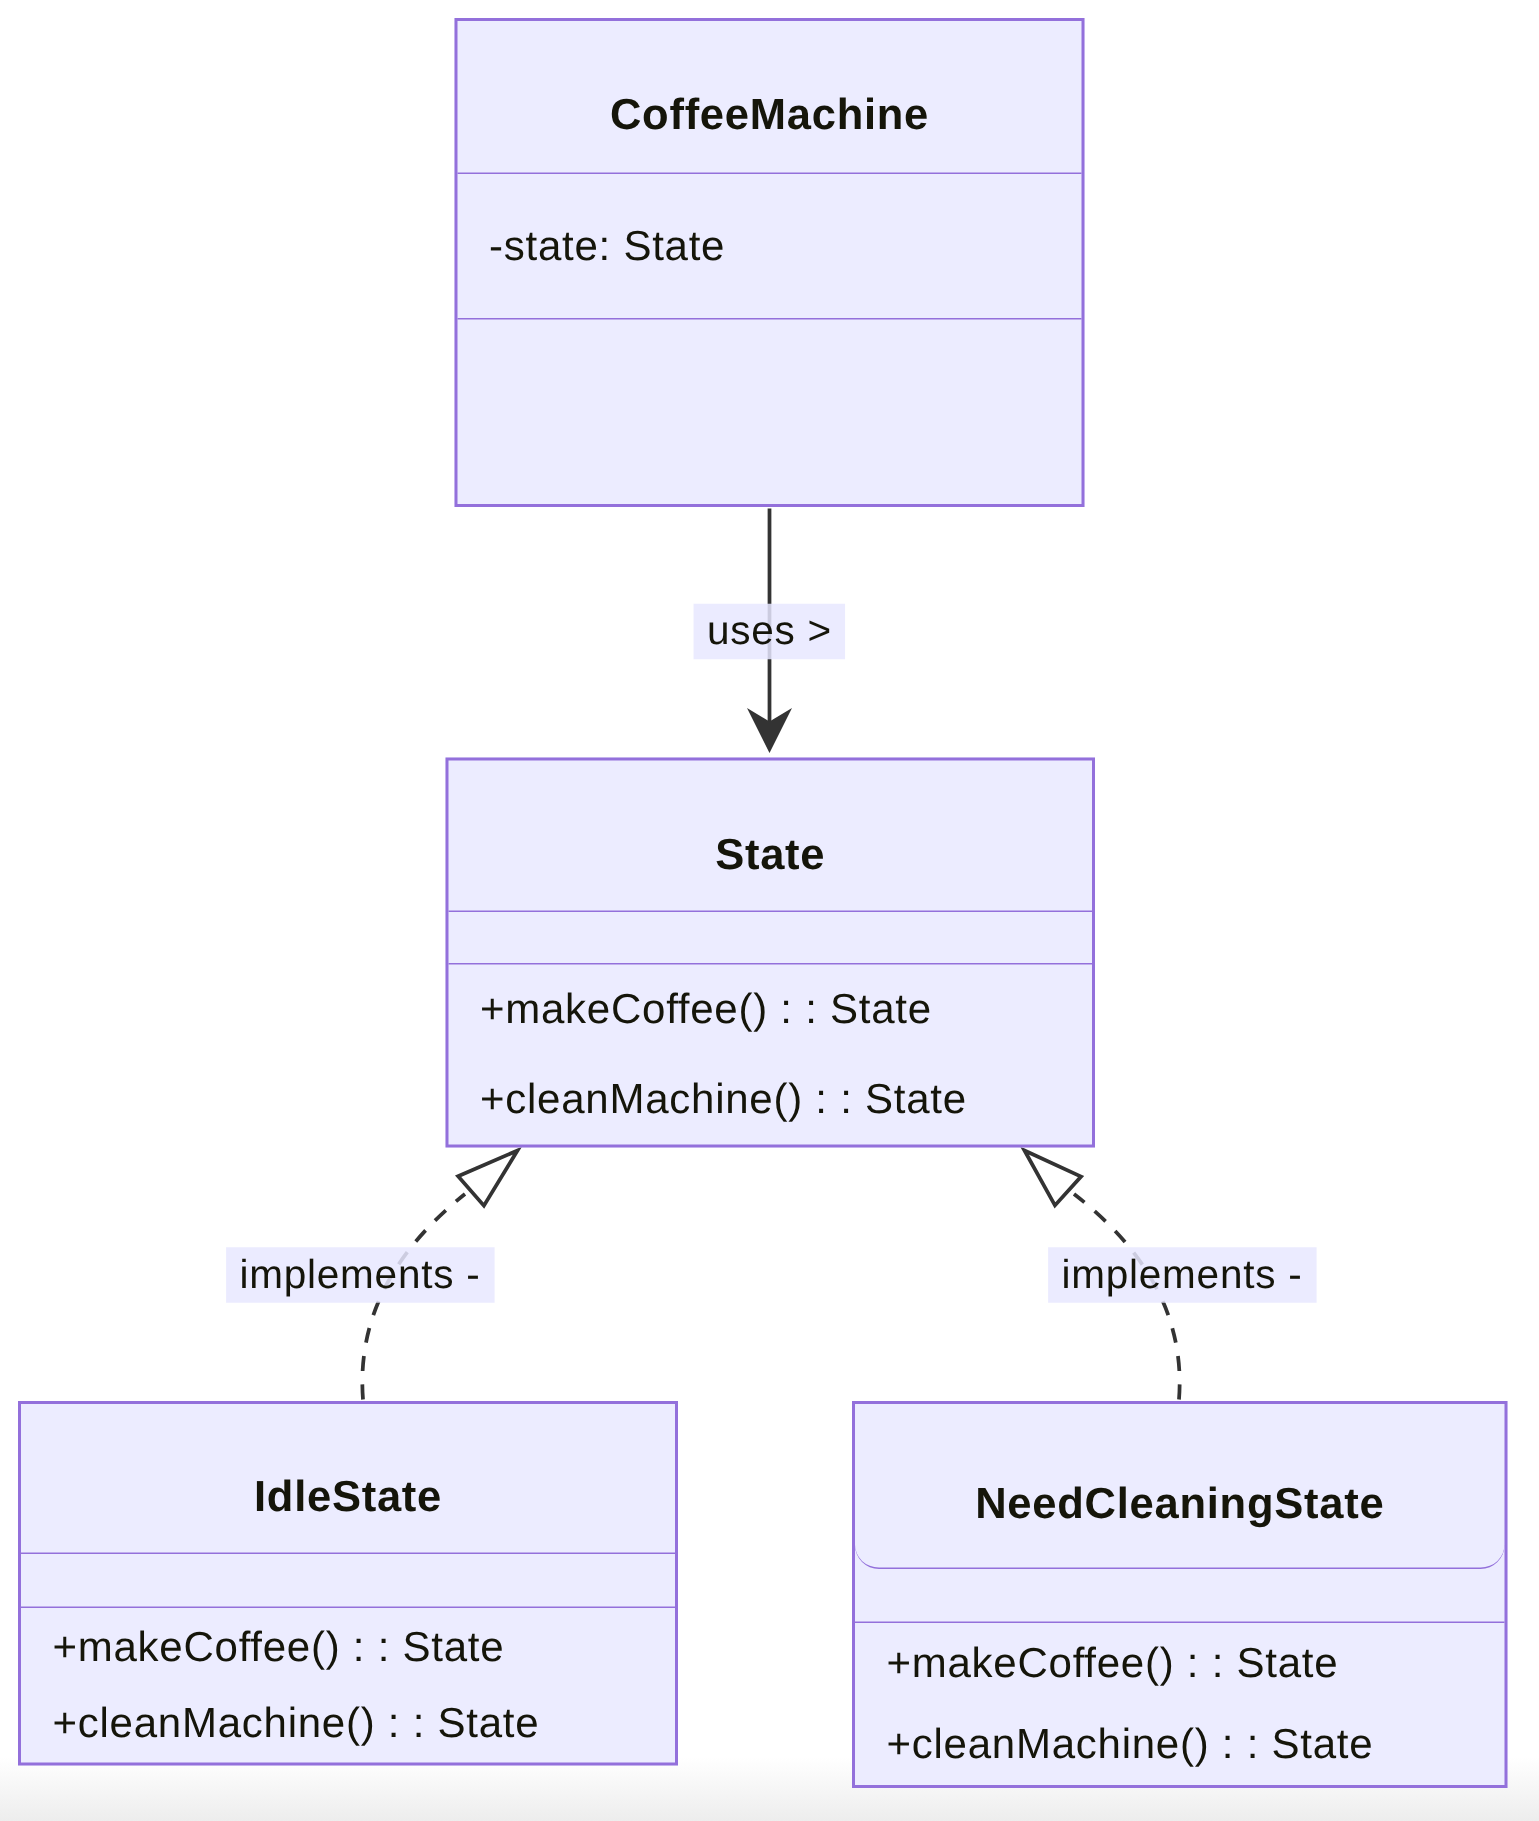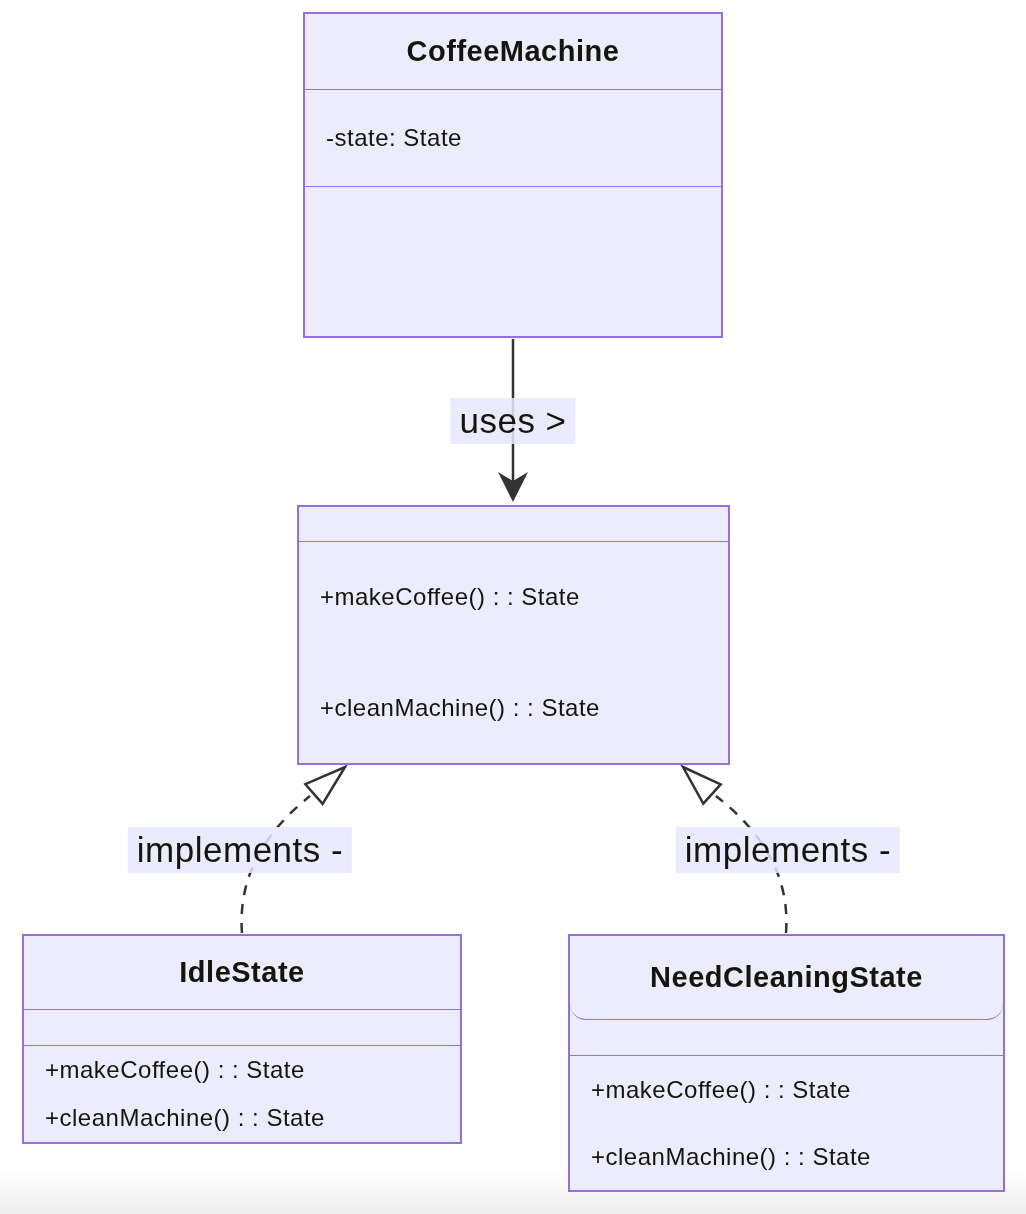--- a/index.html
+++ b/index.html
@@ -30,44 +30,45 @@
     flex-direction: column;
   }
   .class-title {
     display: flex;
     align-items: center;
     justify-content: center;
     font-weight: bold;
     font-size: 29px;
     letter-spacing: 0.5px;
     border-bottom: 1.5px solid #9370DB;
+    margin-top: 26px;
   }
   .class-attrs {
     border-bottom: 1.5px solid #9370DB;
     display: flex;
     flex-direction: column;
     justify-content: space-around;
   }
   .class-methods {
     display: flex;
     flex-direction: column;
     justify-content: space-around;
     flex: 1;
   }
   .member {
-    font-size: 24px;
+    font-size: 28px;
     letter-spacing: 0.5px;
     padding-left: 21px;
     white-space: nowrap;
   }
   .edge-label {
     position: absolute;
     transform: translate(-50%, -50%);
     background: rgba(232, 232, 255, 0.85);
-    font-size: 35px;
+    font-size: 27px;
     letter-spacing: 0.5px;
     padding: 3px 9px;
     white-space: nowrap;
     color: #15150a;
   }
 </style>
 </head>
 <body>
 
 <div class="canvas">
@@ -87,28 +88,29 @@
   <div class="class-box" style="left:303px; top:12px; width:420px; height:326px;">
     <div class="class-title" style="height:76px;">CoffeeMachine</div>
     <div class="class-attrs" style="height:97px;">
       <div class="member">-state: State</div>
     </div>
     <div class="class-methods">
     </div>
   </div>
 
   <div class="class-box" style="left:297px; top:505px; width:433px; height:260px;">
+    <div class="class-title" style="height:75px;">State</div>
     <div class="class-attrs" style="height:35px;"></div>
     <div class="class-methods">
       <div class="member">+makeCoffee() : : State</div>
       <div class="member">+cleanMachine() : : State</div>
     </div>
   </div>
 
-  <div class="class-box" style="left:22px; top:934px; width:440px; height:210px;">
+  <div class="class-box" style="left:12px; top:934px; width:440px; height:243px;">
     <div class="class-title" style="height:74px;">IdleState</div>
     <div class="class-attrs" style="height:36px;"></div>
     <div class="class-methods">
       <div class="member">+makeCoffee() : : State</div>
       <div class="member">+cleanMachine() : : State</div>
     </div>
   </div>
 
   <div class="class-box" style="left:568px; top:934px; width:437px; height:258px;">
     <div class="class-title" style="height:84px;border-radius:16px;">NeedCleaningState</div>

